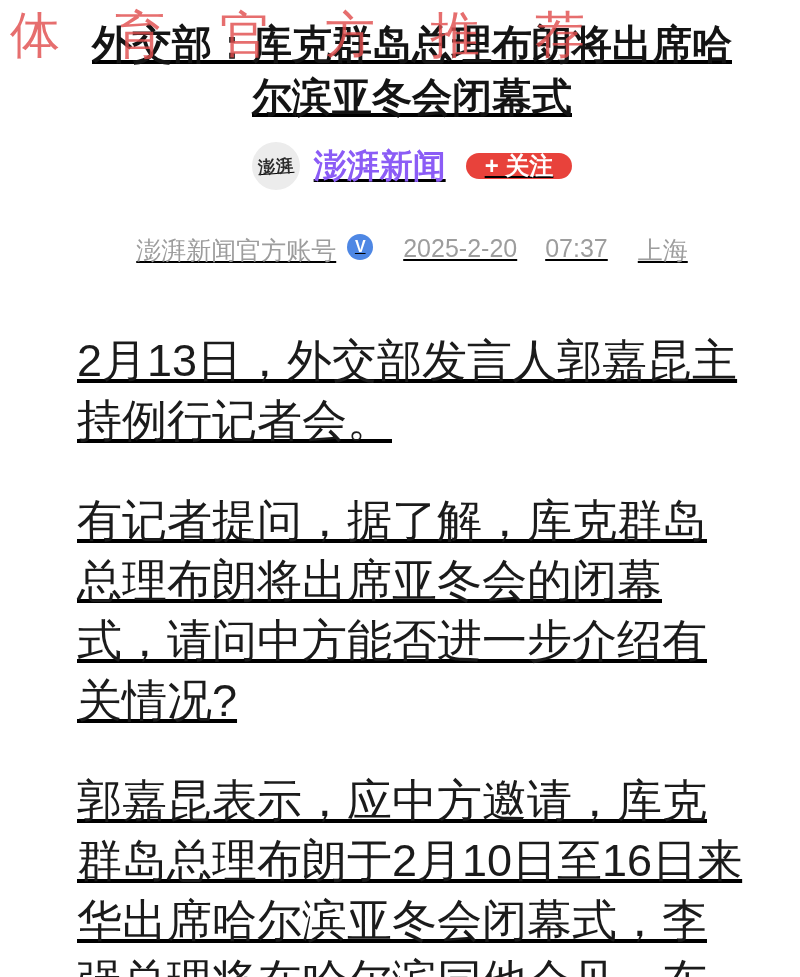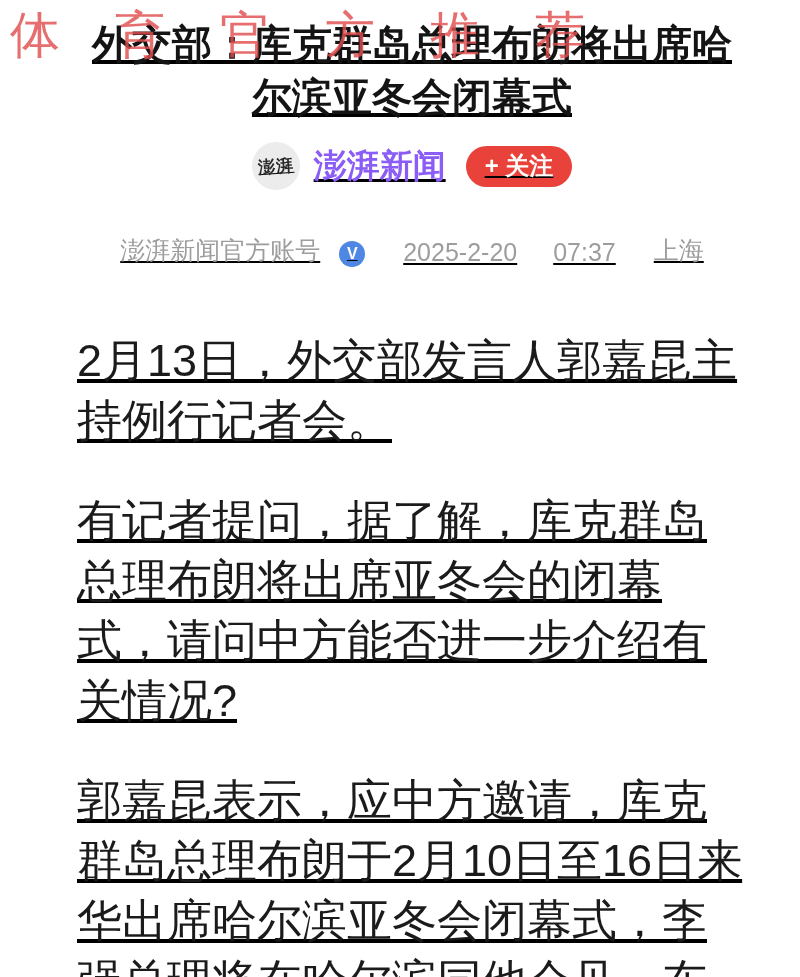--- a/index.html
+++ b/index.html
@@ -73,33 +73,33 @@
     color: #8b5cf6;
   }
   .follow-btn {
     border: none;
     outline: none;
     background: #e8423b;
     color: #ffffff;
     font-family: "Liberation Sans", sans-serif;
     font-size: 24px;
     font-weight: 600;
-    height: 41px;
+    height: 26px;
     padding: 0 19px;
     border-radius: 21px;
     margin-left: 6px;
     cursor: pointer;
     display: flex;
     align-items: center;
   }
   .meta-row {
     display: flex;
-    align-items: flex-end;
+    align-items: flex-start;
     justify-content: center;
-    gap: 16px;
+    gap: 8px;
     color: #9d9d9d;
     font-size: 25px;
     margin-bottom: 64px;
     white-space: nowrap;
     margin-top: 44px;
   }
   .badge {
     width: 26px;
     height: 26px;
     border-radius: 50%;

